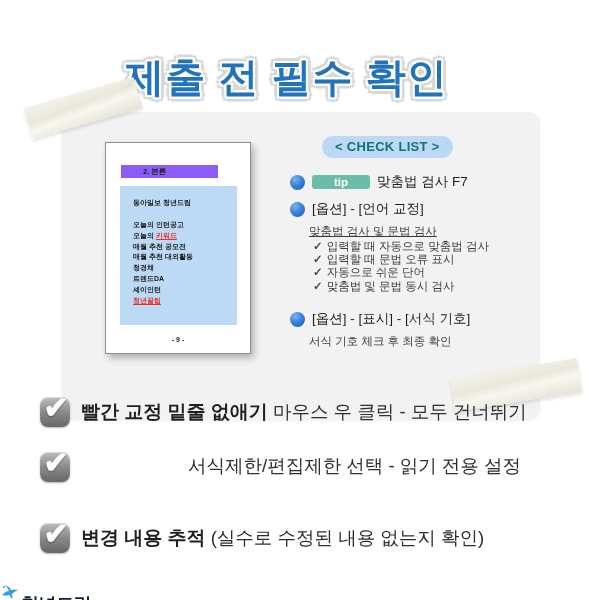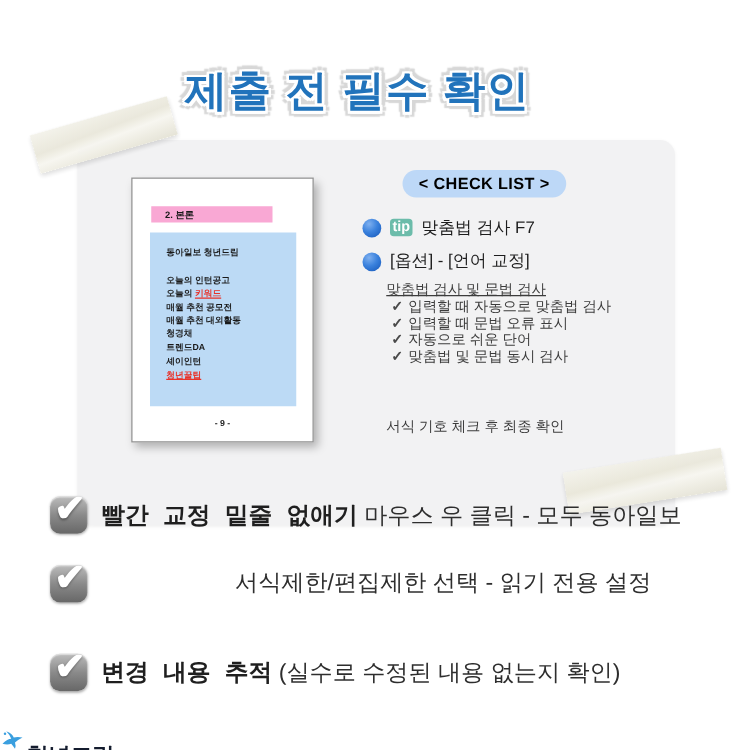--- a/index.html
+++ b/index.html
@@ -2,21 +2,21 @@
 <html><head>
 <meta charset="utf-8">
 <style>
   * { margin:0; padding:0; box-sizing:border-box; }
   body { background:#fff; font-family:"Liberation Sans", sans-serif; }
   .frame { position:relative; width:600px; height:600px; background:#ffffff; overflow:hidden; }
 
   
   .title {
     position:absolute; top:50px; left:0; width:544px; text-align:center;
-    font-size:34px; font-weight:bold; color:#2173bb; letter-spacing:1px;
+    font-size:40px; font-weight:bold; color:#2173bb; letter-spacing:1px;
     text-shadow:
       -2px -2px 0 #fff, 0 -2px 0 #fff, 2px -2px 0 #fff,
       -2px 0 0 #fff, 2px 0 0 #fff,
       -2px 2px 0 #fff, 0 2px 0 #fff, 2px 2px 0 #fff,
       -4px -4px 1px #d7d7d7, 0 -5px 1px #d7d7d7, 4px -4px 1px #d7d7d7,
       -5px 0 1px #d7d7d7, 5px 0 1px #d7d7d7,
       -4px 4px 1px #d7d7d7, 0 5px 1px #d7d7d7, 4px 4px 1px #d7d7d7;
     padding-left: 28px;
   }
 
@@ -35,53 +35,53 @@
   .tape-tl { left:26px; top:92px; width:114px; height:32px; transform:rotate(-16deg); }
   .tape-r  { left:452px; top:368px; width:128px; height:34px; transform:rotate(-9deg); }
 
   
   .doc {
     position:absolute; left:105px; top:142px; width:146px; height:212px;
     background:#fff; border:1px solid #8f8f8f; box-shadow:3px 4px 7px rgba(0,0,0,0.28);
   }
   .doc-header {
     position:absolute; left:15px; top:22px; width:97px; height:13px;
-    background:#f9a8d4; font-size:7.5px; font-weight:bold; color:#1a1a1a;
-    line-height:13px; padding-left:11px;
+    background:#8b5cf6; font-size:7.5px; font-weight:bold; color:#1a1a1a;
+    line-height:13px; padding-left:22px;
   }
   .doc-body {
     position:absolute; left:14px; top:43px; width:117px; height:139px;
     background:#bcdaf5; padding:12px 0 0 13px;
     font-size:7px; font-weight:bold; color:#1a1a1a;
   }
   .doc-intro { line-height:10px; margin-bottom:12px; }
   .doc-row { line-height:10.8px; white-space:nowrap; }
   .doc-accent { color:#e8332a; text-decoration:underline; }
   .doc-footer {
     position:absolute; bottom:10px; left:0; width:100%; text-align:center;
     font-size:7px; color:#222; font-weight:bold;
   }
 
   
   .badge {
     position:absolute; left:322px; top:136px; height:22px; padding:0 13px;
-    background:#bdd8f7; border-radius:11px; color:#000000;
+    background:#bdd8f7; border-radius:11px; color:#0f766e;
     font-size:13px; font-weight:bold; line-height:22px; letter-spacing:.3px;
   }
   .cl-item { position:absolute; display:flex; align-items:center; gap:7px; }
   .cl-item1 { left:290px; top:173px; }
   .cl-item2 { left:290px; top:200px; }
   .cl-item3 { left:290px; top:310px; }
   .bullet {
     width:15px; height:15px; border-radius:50%; flex:0 0 15px;
     background:radial-gradient(circle at 35% 28%, #7fb0ef 0%, #3b82dd 45%, #1355b8 100%);
   }
   .tip {
     background:#6cbcaa; color:#fff; font-size:11.5px; font-weight:bold;
-    padding:1px 2px; border-radius:3px;
+    padding:1px 22px; border-radius:3px;
   }
   .cl-label { font-size:13.5px; font-weight:normal; color:#1d1d1d; }
   .cl-sub { position:absolute; font-size:11.5px; color:#3c3c3c; }
   .cl-sub2 { left:309px; top:224px;text-decoration:underline; }
   .cl-sub3 { left:309px; top:334px; }
   .cl-checks { position:absolute; left:313px; top:240px; }
   .cl-check-row { display:flex; gap:4px; line-height:13.2px; font-size:11.5px; color:#3c3c3c; }
   .chk { color:#4a4a4a; font-weight:bold; }
 
   
@@ -93,21 +93,21 @@
     width:30px; height:30px; border-radius:8px; flex:0 0 30px; position:relative;
     background:linear-gradient(180deg,#bdbdbd 0%,#8a8a8a 50%,#676767 100%);
     box-shadow:inset 0 1px 1px rgba(255,255,255,.55), 0 1px 2px rgba(0,0,0,.3);
   }
   .cbmark {
     position:absolute; left:-1px; top:-6px; width:34px; text-align:center;
     color:#fff; font-size:30px; font-weight:bold; line-height:34px;
     text-shadow:0 1px 2px rgba(0,0,0,.35);
   }
   .btext { font-size:18.5px; color:#2e2e2e; line-height:25px; padding-top:2px; white-space:nowrap; }
-  .btext .b { font-weight:bold; font-size:19px; color:#1f1f1f;font-family:Liberation Mono, monospace; }
+  .btext .b { font-weight:bold; font-size:19px; color:#1f1f1f; }
   .indent { margin-left:107px; line-height:24px; }
 
   
   .logo {
     position:absolute; left:0; top:584px; width:486px;
     display:flex; justify-content:flex-start; align-items:flex-start; gap:1px;
   }
   .logo svg { margin-top:-2px; }
   .logo-text { font-size:18px; font-weight:bold; color:#141c2e; letter-spacing:-0.5px; margin-top:8px; }
 </style>
@@ -163,30 +163,34 @@
     <div class="cl-check-row">
         <span class="chk">✓</span>
         <span>자동으로 쉬운 단어</span>
       </div>
     <div class="cl-check-row">
         <span class="chk">✓</span>
         <span>맞춤법 및 문법 동시 검사</span>
       </div>
   </div>
 
+  <div class="cl-item cl-item3">
+    <span class="bullet"></span>
+    <span class="cl-label">[옵션] - [표시] - [서식 기호]</span>
+  </div>
   <div class="cl-sub cl-sub3">서식 기호 체크 후 최종 확인</div>
 
   <div class="tape tape-tl"></div>
   <div class="tape tape-r"></div>
 
   <div class="brow brow1">
     <div class="cb">
         <span class="cbmark">✔</span>
       </div>
-    <div class="btext"><span class="b">빨간 교정 밑줄 없애기</span> <span>마우스 우 클릭 - 모두 동아일보</span></div>
+    <div class="btext"><span class="b">빨간 교정 밑줄 없애기</span> <span>마우스 우 클릭 - 모두 건너뛰기</span></div>
   </div>
 
   <div class="brow brow2">
     <div class="cb">
         <span class="cbmark">✔</span>
       </div>
     <div class="btext">
       <div class="indent">서식제한/편집제한 선택 - 읽기 전용 설정</div>
     </div>
   </div>

